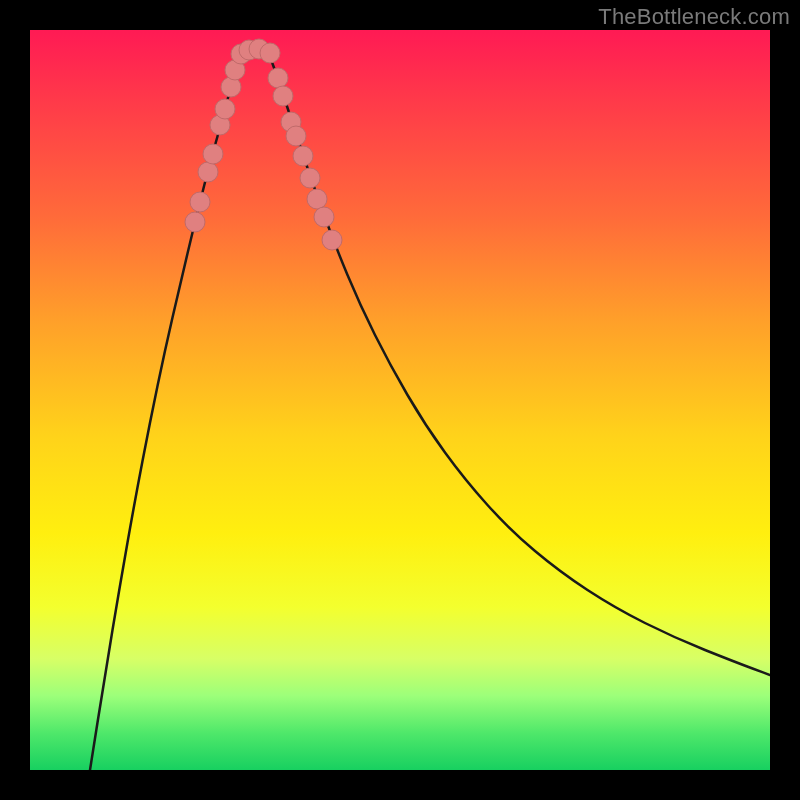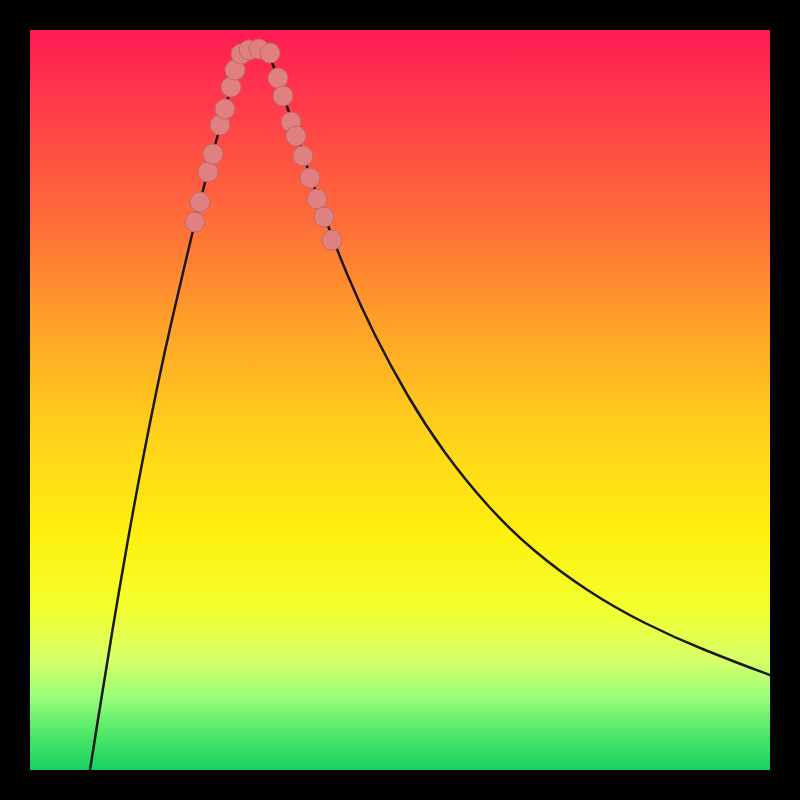--- a/index.html
+++ b/index.html
@@ -56,20 +56,21 @@
     left: 0;
     top: 0;
     width: 740px;
     height: 740px;
   }
 </style>
 </head>
 <body>
 
 <div class="frame">
+  <div class="watermark">TheBottleneck.com</div>
 
   <div class="plot">
     <svg class="curve" viewBox="0 0 740 740">
       <g id="curves-group">
           <path d="M 60 740 Q 60 740 67.5 692.5 Q 75 645 82.5 600 Q 90 555 97.5 512.5 Q 105 470 112.5 431 Q 120 392 127.5 356 Q 135 320 142.5 287.5 Q 150 255 157.5 223.5 Q 165 192 170 172 Q 175 152 180 133.5 Q 185 115 190 97.5 Q 195 80 199 64 Q 203 48 205.5 39 Q 208 30 210 26 T 212 22" fill="none" stroke="#1a1a1a" stroke-width="2.5" stroke-linecap="round"></path>
           <path d="M 238 22 Q 238 22 241.5 31 Q 245 40 250 55 Q 255 70 261.5 90 Q 268 110 276.5 135 Q 285 160 295 187.5 Q 305 215 317.5 245 Q 330 275 345 305 Q 360 335 377.5 365 Q 395 395 415 422.5 Q 435 450 457.5 475 Q 480 500 505 521 Q 530 542 557.5 560 Q 585 578 615 593 Q 645 608 675 620 Q 705 632 722.5 638.5 T 740 645" fill="none" stroke="#1a1a1a" stroke-width="2.5" stroke-linecap="round"></path>
           <path d="M 212 22 Q 212 22 218.5 20.5 Q 225 19 231.5 20.5 T 238 22" fill="none" stroke="#1a1a1a" stroke-width="3" stroke-linecap="round"></path>
         </g>
       <g id="markers-group">
           <circle cx="165" cy="192" r="10" fill="#e08080" stroke="#c06a6a" stroke-width="1"></circle>

